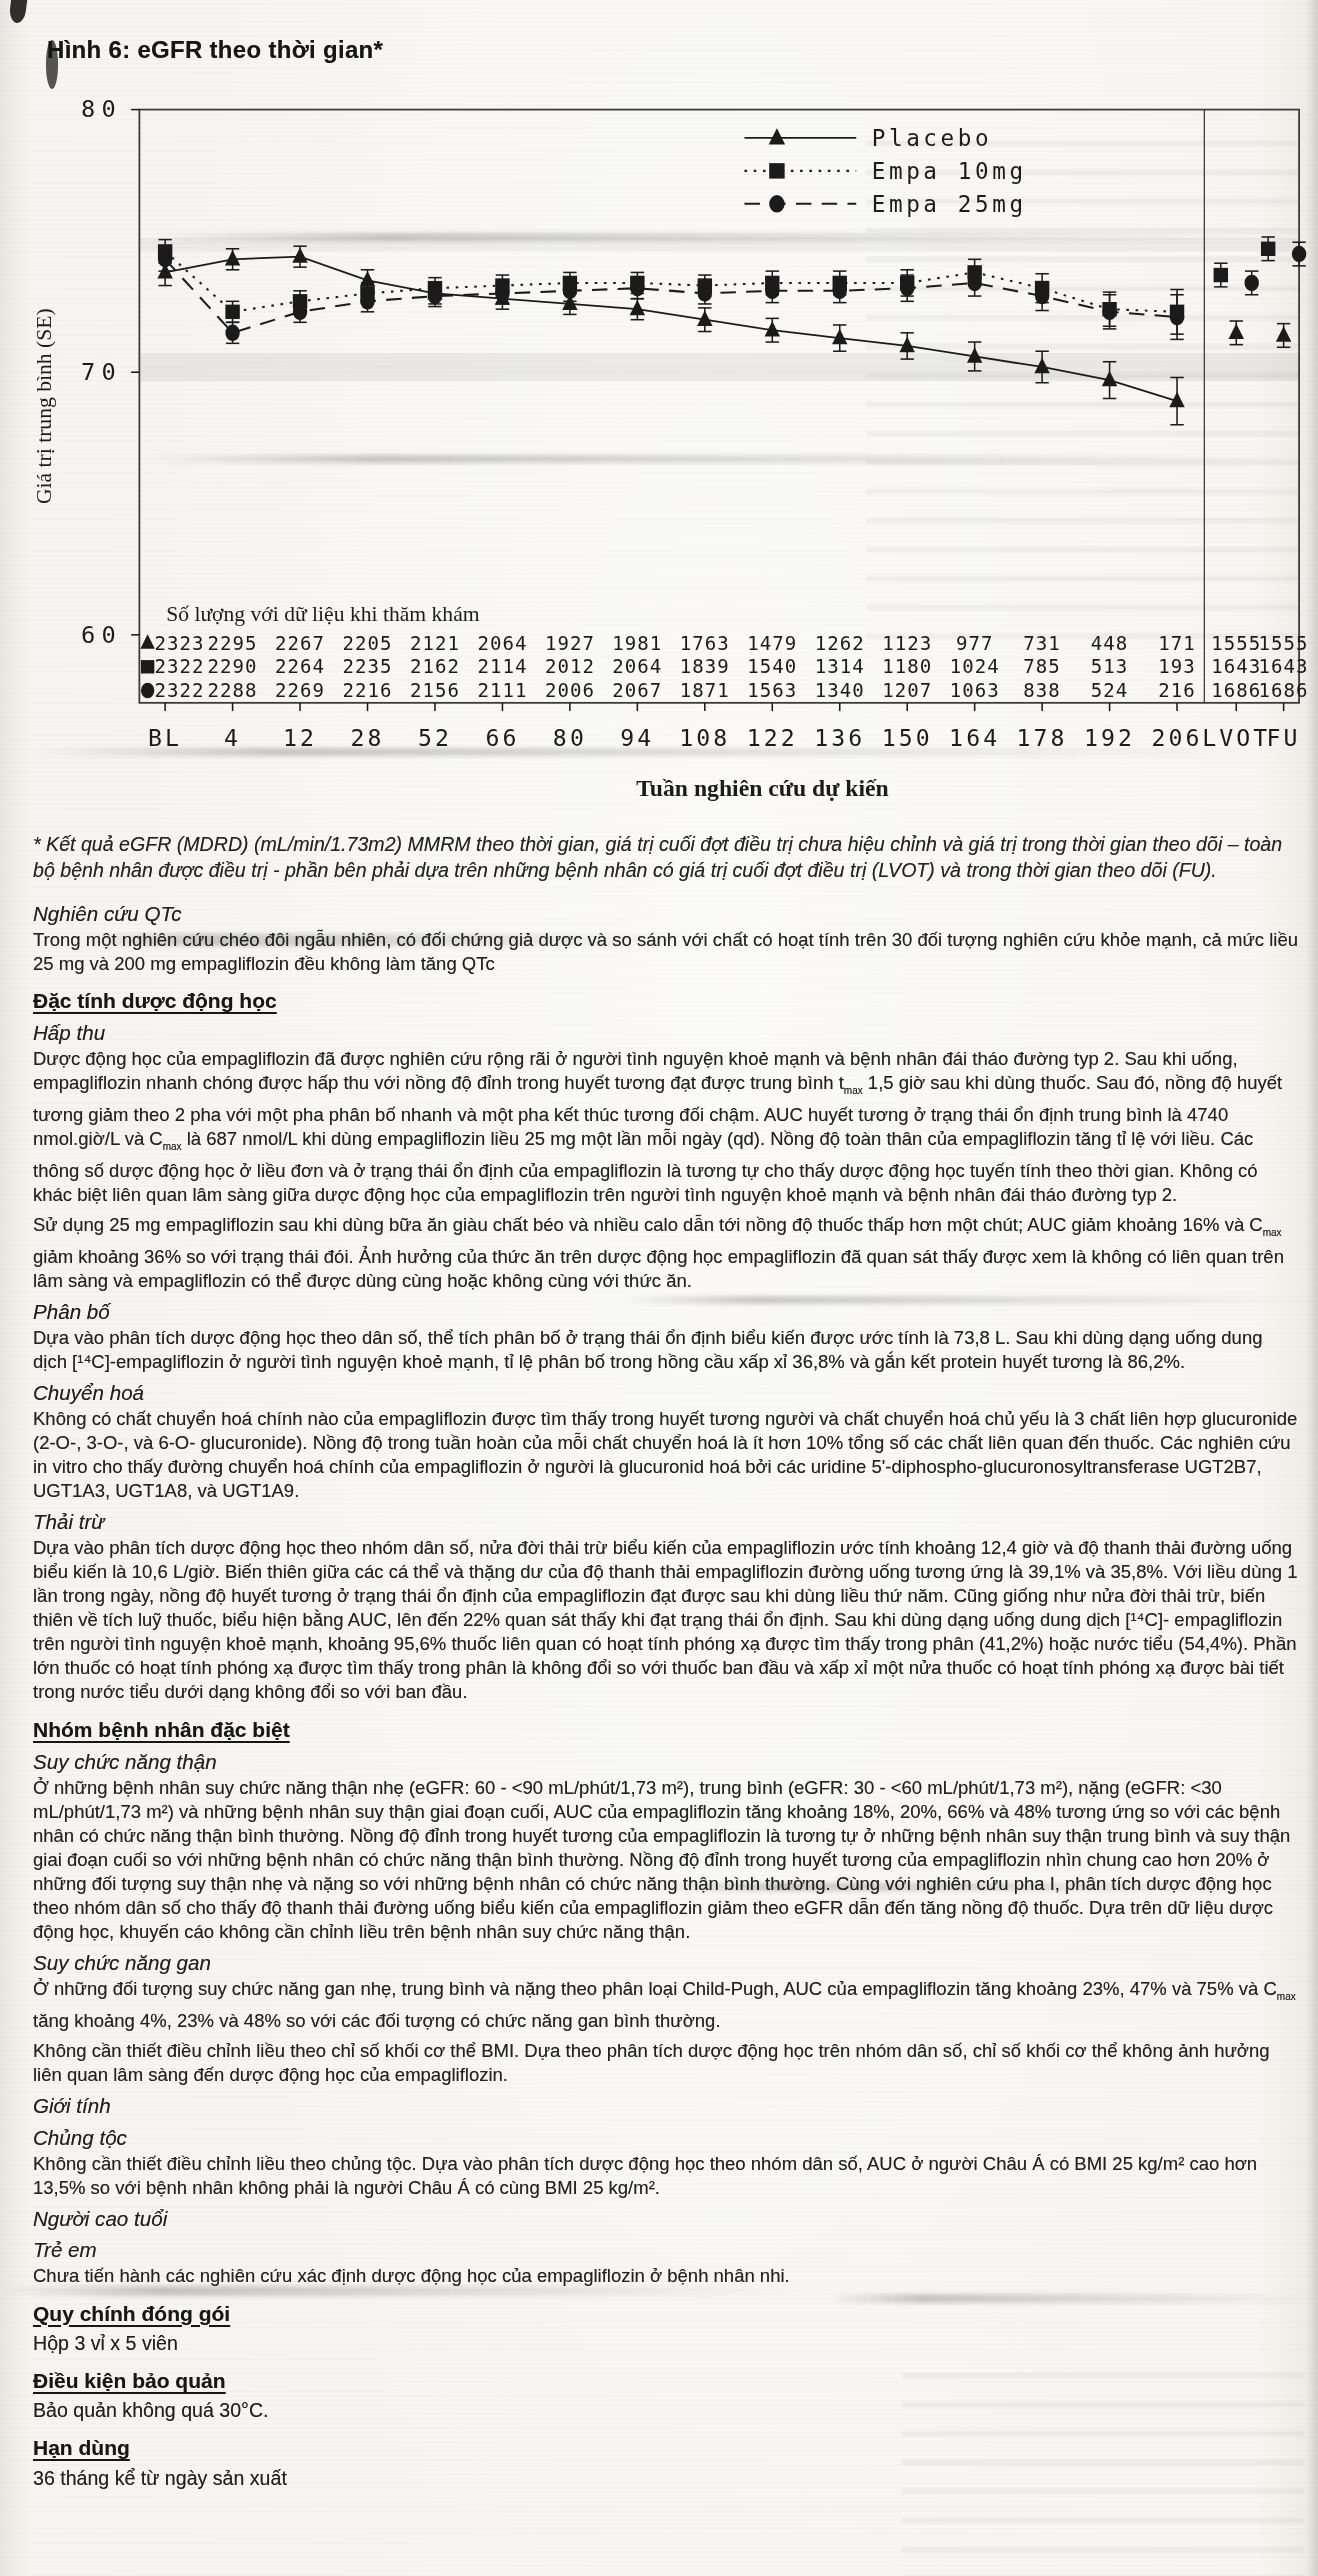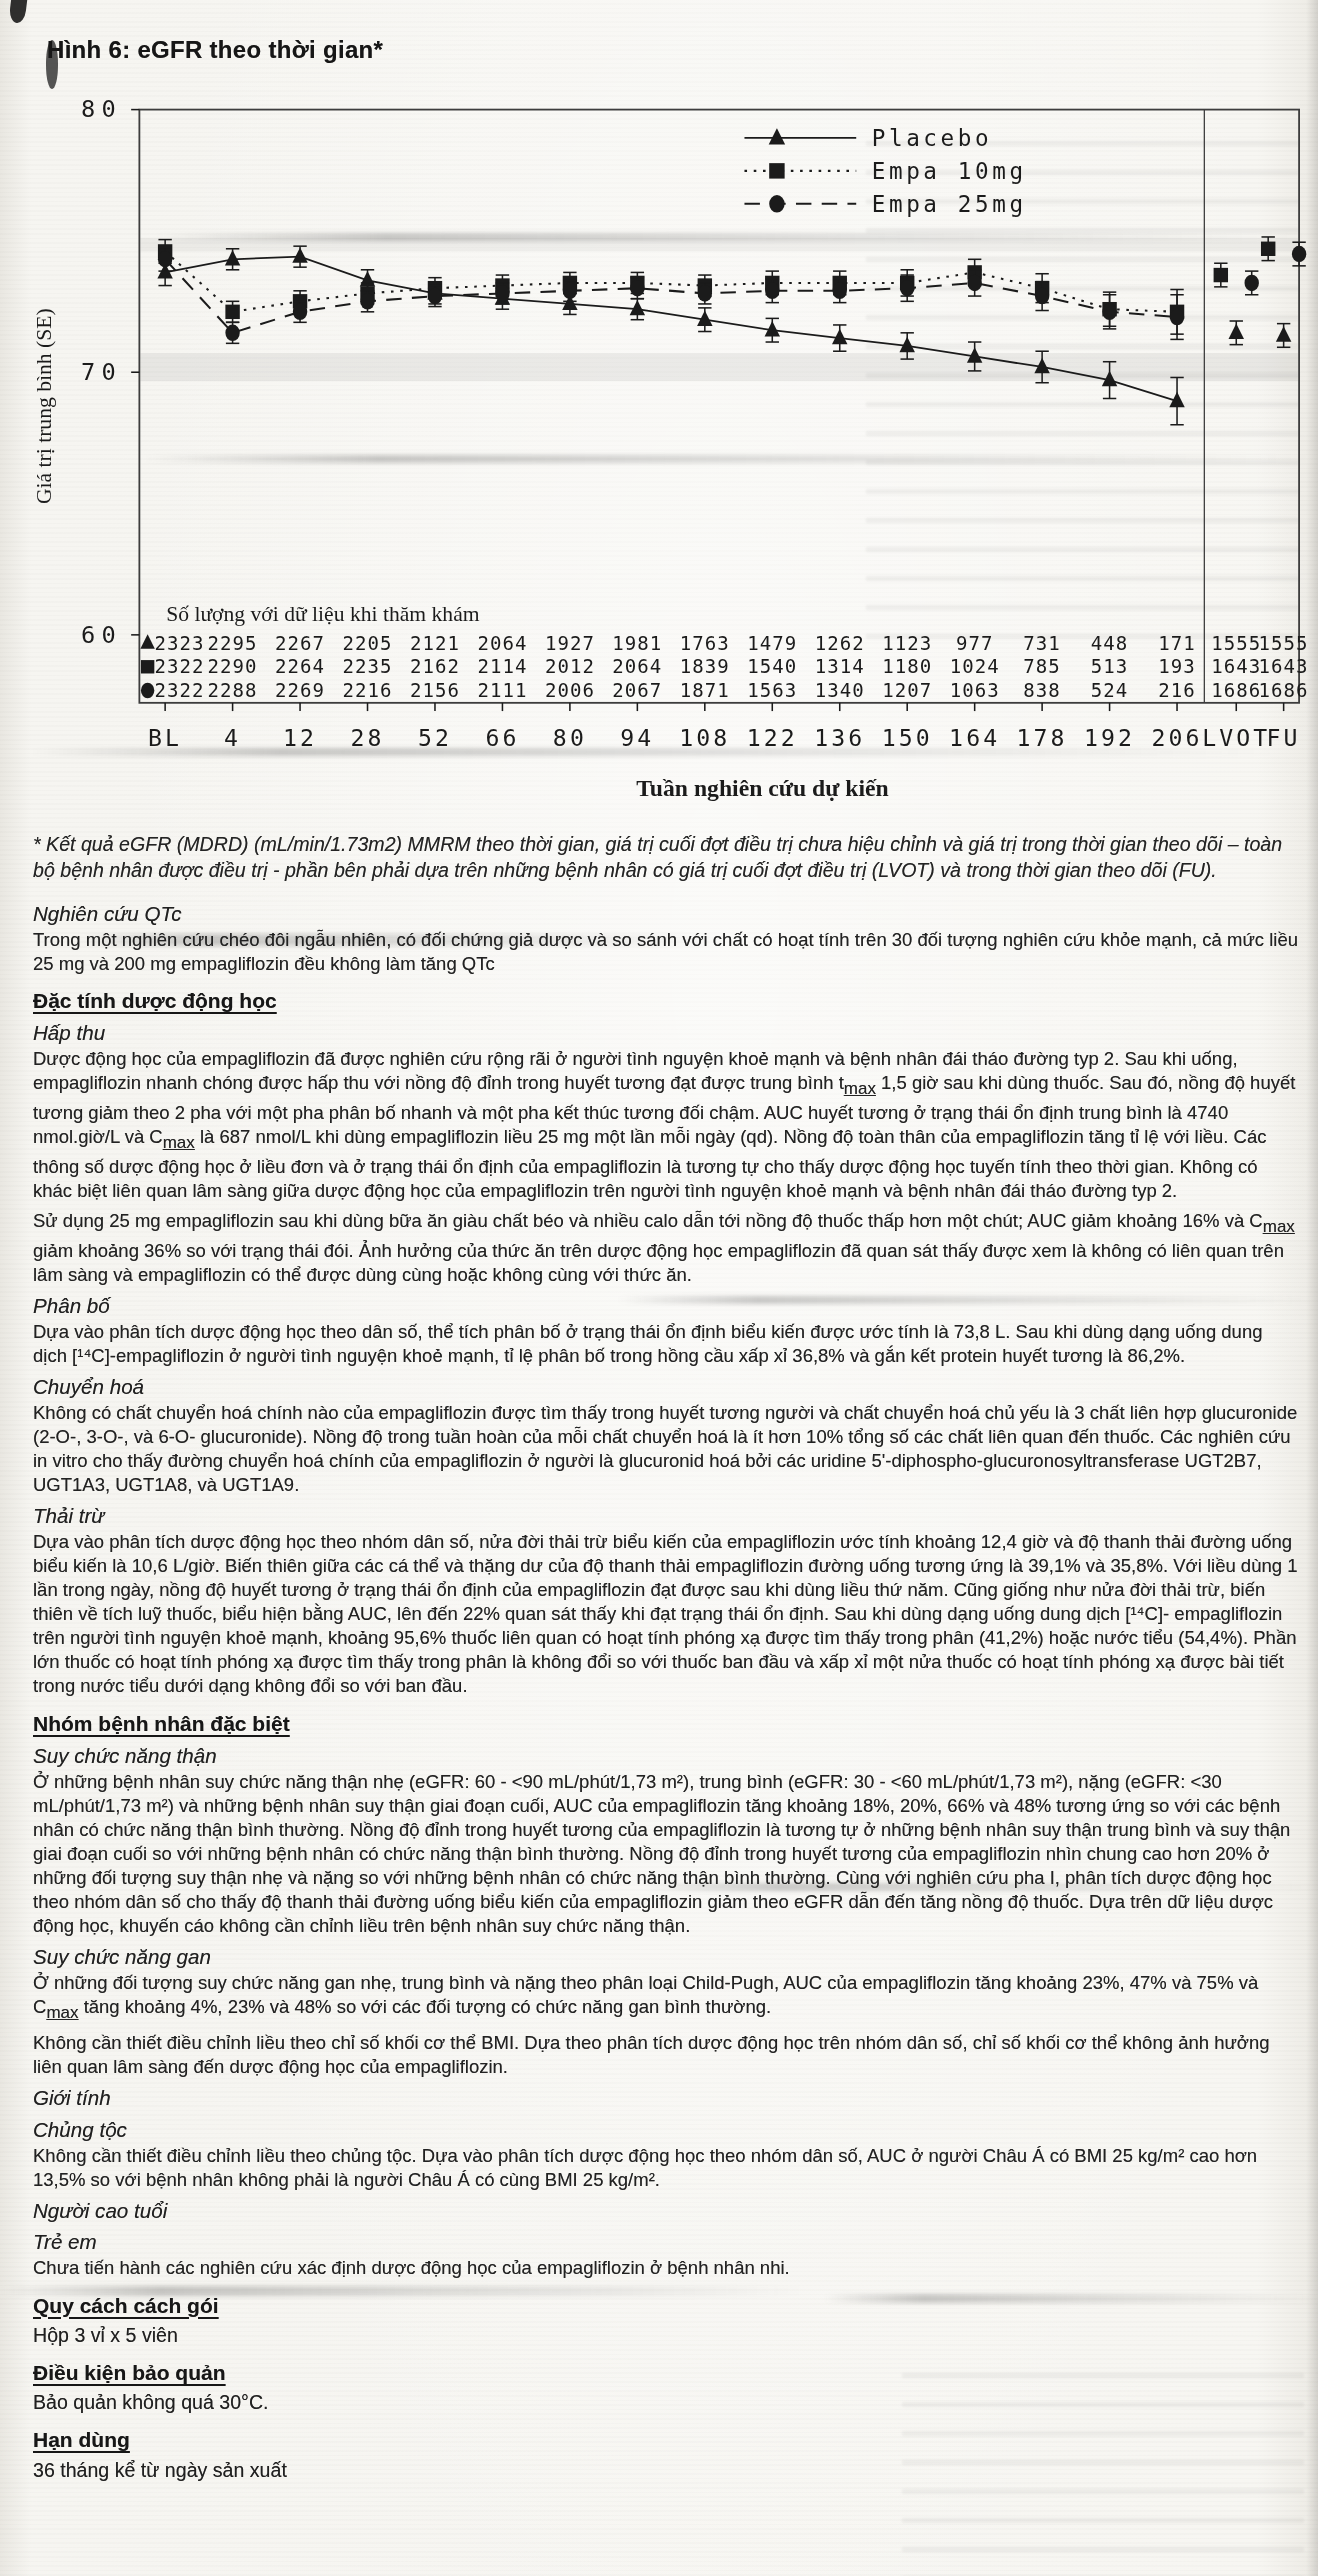--- a/index.html
+++ b/index.html
@@ -20,21 +20,21 @@
   }
   #chart-mount{position:absolute;left:0;top:72px;width:1209px;height:757px;}
   
   .content{position:absolute;left:33px;top:831px;width:1266px;text-shadow:0 0 0.5px rgba(20,20,20,.45);}
   .s-footnote{font-style:italic;font-size:19.6px;line-height:26px;margin:0 0 17.5px;color:#242424;}
   .s-head{font-weight:bold;font-size:21px;line-height:26px;margin:12.4px 0 4.1px;
           text-decoration:underline;text-decoration-thickness:1.8px;text-underline-offset:3.6px;color:#171717;}
   .s-subhead{font-style:italic;font-size:20.6px;line-height:25px;margin:6.2px 0 2.1px;color:#202020;}
   .s-para{font-size:18.5px;line-height:24px;margin:0 0 6.2px;color:#222;}
   .s-line{font-size:19.6px;line-height:25px;margin:0 0 4.1px;color:#202020;}
-  .s-para sub{font-size:17px;text-decoration:underline;}
+  .s-para sub{font-size:10px;}
   
   .smudge{position:absolute;height:8.2px;border-radius:5.2px;filter:blur(2.1px);
     background:linear-gradient(90deg,rgba(0,0,0,0),rgba(60,60,60,.26) 20%,rgba(60,60,60,.12) 60%,rgba(0,0,0,0));}
   .ghost{position:absolute;filter:blur(1.5px);opacity:.16;
     background:repeating-linear-gradient(0deg, rgba(100,100,100,.5) 0 5.2px, rgba(0,0,0,0) 5.2px 29px);}
   .tl1{position:absolute;left:10.3px;top:-4.1px;width:15.5px;height:27px;background:#0d0d0d;border-radius:0 0 55% 60%;transform:rotate(7deg);opacity:.85;}
   .tl2{position:absolute;left:46px;top:40px;width:12.4px;height:49px;background:#111;border-radius:48%;opacity:.7;filter:blur(0.5px);}
   .edge-shadow{position:absolute;right:0;top:0;width:13.4px;height:100%;
     background:linear-gradient(90deg,rgba(0,0,0,0),rgba(0,0,0,.12));}
 </style>
@@ -433,21 +433,21 @@
         <p class="s-para">Ở những bệnh nhân suy chức năng thận nhẹ (eGFR: 60 - &lt;90 mL/phút/1,73 m²), trung bình (eGFR: 30 - &lt;60 mL/phút/1,73 m²), nặng (eGFR: &lt;30 mL/phút/1,73 m²) và những bệnh nhân suy thận giai đoạn cuối, AUC của empagliflozin tăng khoảng 18%, 20%, 66% và 48% tương ứng so với các bệnh nhân có chức năng thận bình thường. Nồng độ đỉnh trong huyết tương của empagliflozin là tương tự ở những bệnh nhân suy thận trung bình và suy thận giai đoạn cuối so với những bệnh nhân có chức năng thận bình thường. Nồng độ đỉnh trong huyết tương của empagliflozin nhìn chung cao hơn 20% ở những đối tượng suy thận nhẹ và nặng so với những bệnh nhân có chức năng thận bình thường. Cùng với nghiên cứu pha I, phân tích dược động học theo nhóm dân số cho thấy độ thanh thải đường uống biểu kiến của empagliflozin giảm theo eGFR dẫn đến tăng nồng độ thuốc. Dựa trên dữ liệu dược động học, khuyến cáo không cần chỉnh liều trên bệnh nhân suy chức năng thận.</p>
         <div class="s-subhead">Suy chức năng gan</div>
         <p class="s-para">Ở những đối tượng suy chức năng gan nhẹ, trung bình và nặng theo phân loại Child-Pugh, AUC của empagliflozin tăng khoảng 23%, 47% và 75% và C<sub>max</sub> tăng khoảng 4%, 23% và 48% so với các đối tượng có chức năng gan bình thường.</p>
         <p class="s-para">Không cần thiết điều chỉnh liều theo chỉ số khối cơ thể BMI. Dựa theo phân tích dược động học trên nhóm dân số, chỉ số khối cơ thể không ảnh hưởng liên quan lâm sàng đến dược động học của empagliflozin.</p>
         <div class="s-subhead">Giới tính</div>
         <div class="s-subhead">Chủng tộc</div>
         <p class="s-para">Không cần thiết điều chỉnh liều theo chủng tộc. Dựa vào phân tích dược động học theo nhóm dân số, AUC ở người Châu Á có BMI 25 kg/m² cao hơn 13,5% so với bệnh nhân không phải là người Châu Á có cùng BMI 25 kg/m².</p>
         <div class="s-subhead">Người cao tuổi</div>
         <div class="s-subhead">Trẻ em</div>
         <p class="s-para">Chưa tiến hành các nghiên cứu xác định dược động học của empagliflozin ở bệnh nhân nhi.</p>
-        <div class="s-head">Quy cách cách gói</div>
+        <div class="s-head">Quy chính đóng gói</div>
         <div class="s-line">Hộp 3 vỉ x 5 viên</div>
         <div class="s-head">Điều kiện bảo quản</div>
         <div class="s-line">Bảo quản không quá 30°C.</div>
         <div class="s-head">Hạn dùng</div>
         <div class="s-line">36 tháng kể từ ngày sản xuất</div>
       </div>
 
   </div>
 </div>
 

